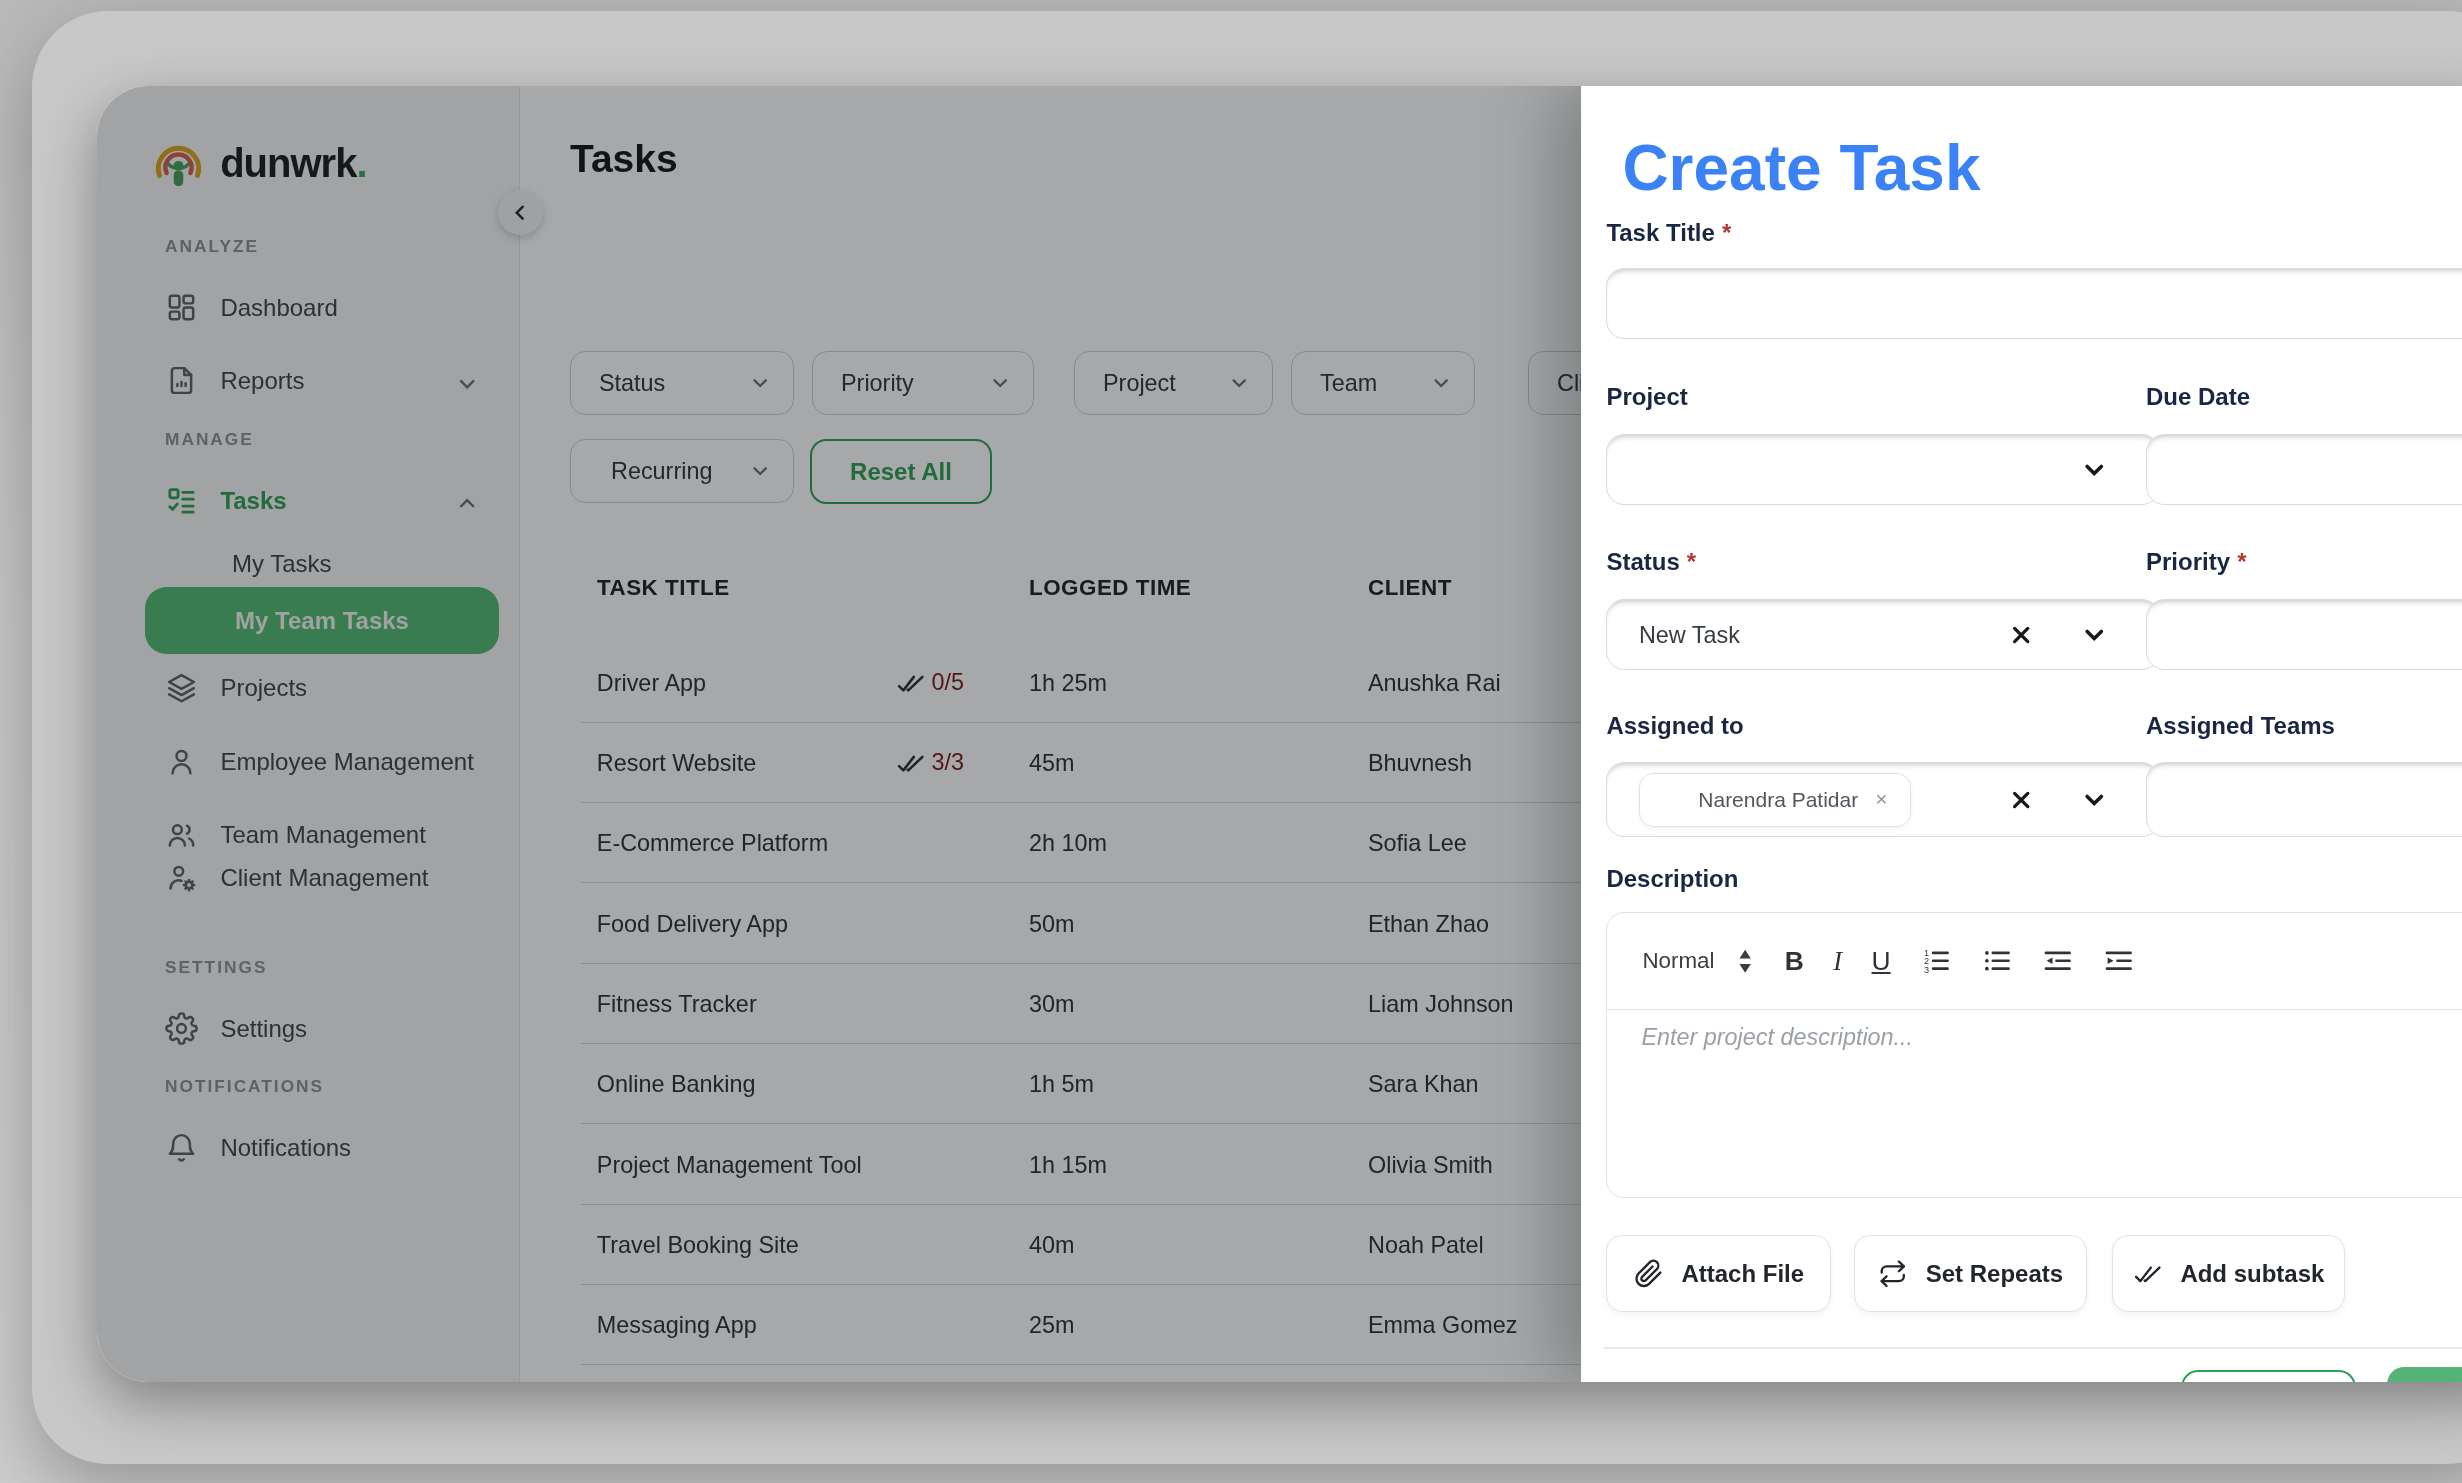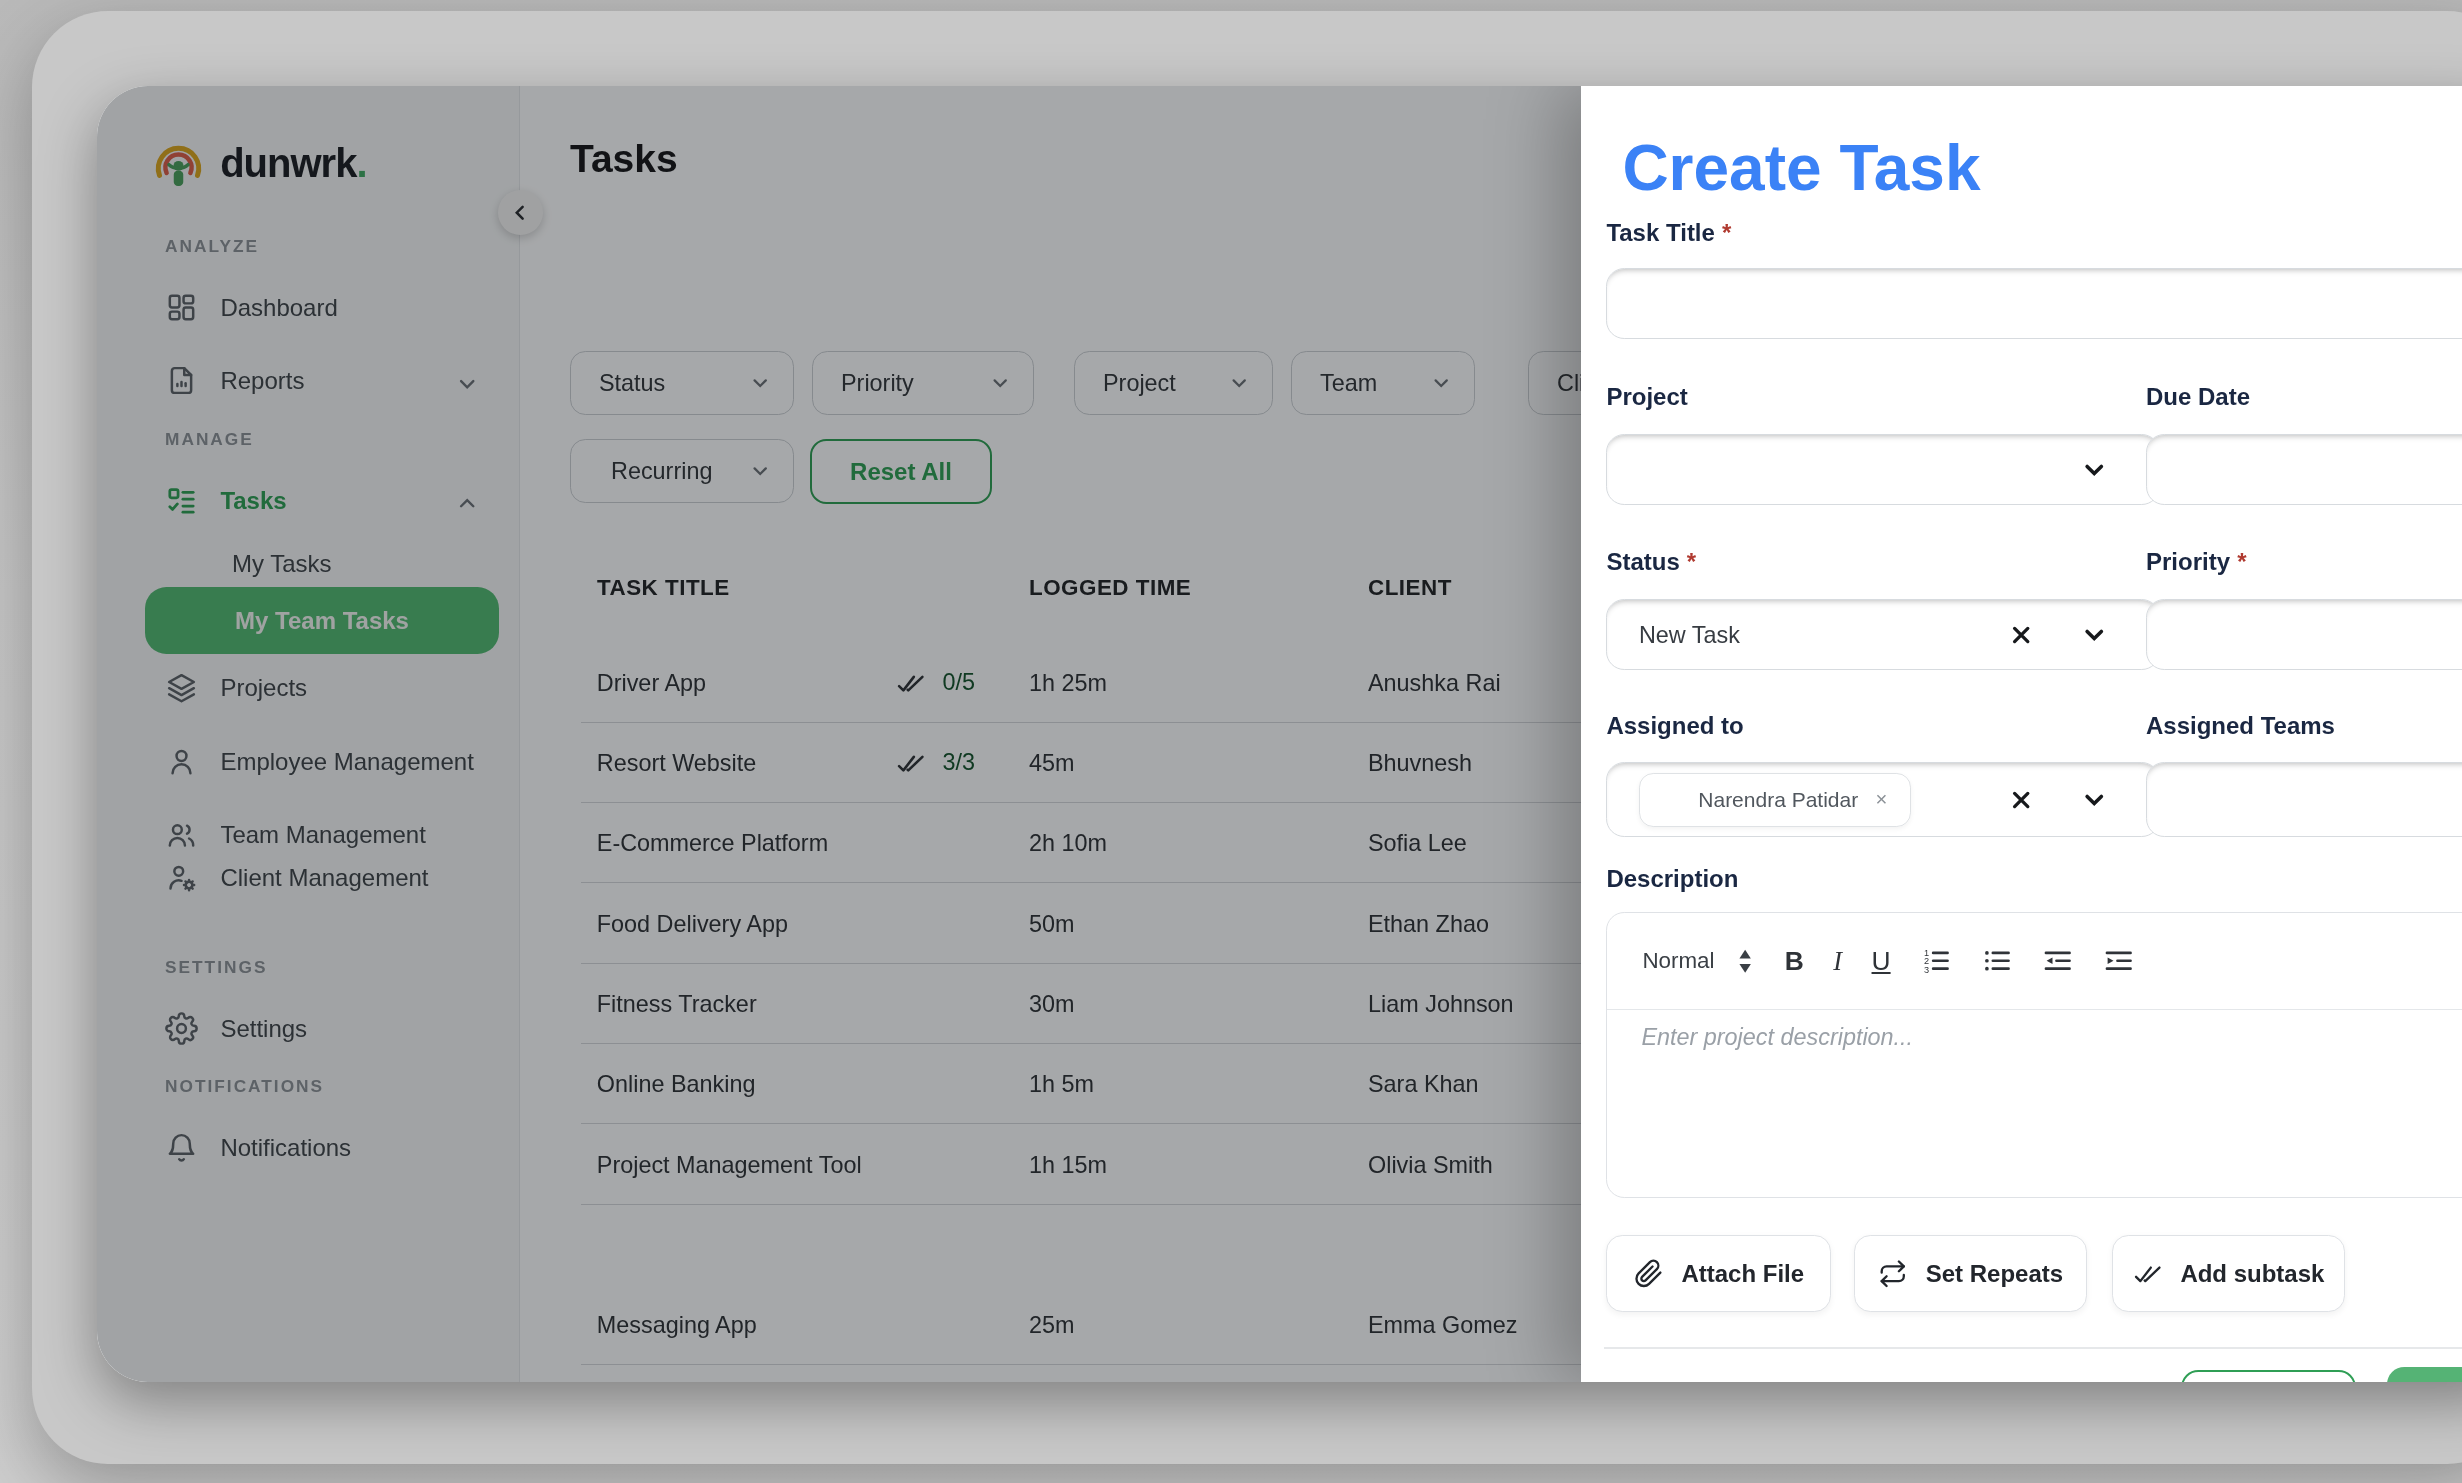--- a/index.html
+++ b/index.html
@@ -47,21 +47,21 @@
   .filter-btn .lbl { font-size:23.4px; color:#33383d; }
   .reset-btn { position:absolute; left:290px; top:353px; width:182px; height:65px;
     border:2px solid #2f9e55; border-radius:16.3px; display:flex; align-items:center; justify-content:center; }
   .reset-btn .lbl { font-size:24px; font-weight:600; color:#2f9e55; }
 
   .th { position:absolute; top:489px; font-size:22.4px; font-weight:700; letter-spacing:0.5px; color:#222528; }
   .trow { position:absolute; left:61px; width:1037px; height:80px; border-bottom:1px solid #d3d6da; }
   .trow .cell { position:absolute; top:50%; transform:translateY(-50%); font-size:23.4px; color:#2f3338; }
   .c-title { left:15.8px; }  .c-time { left:448px; }  .c-client { left:787px; }
   .subtask-badge { position:absolute; left:315px; top:50%; transform:translateY(-50%);
-    display:flex; align-items:center; gap:17px; font-size:23.4px; color:#14532d; }
+    display:flex; align-items:center; gap:6px; font-size:23.4px; color:#7f1d1d; }
 
   .dim { position:absolute; inset:0; background:rgba(10,12,15,.35); z-index:5; }
 
   
   .modal { position:absolute; left:1484px; top:0; width:968px; height:100%; background:#ffffff;
     z-index:10; box-shadow:-23px 0 66px rgba(0,0,0,.25); }
   .modal-title { position:absolute; left:25.4px; top:45px; font-size:64px; font-weight:800; color:#3b82f6;margin-left:16px; }
   .flabel { position:absolute; font-size:24px; font-weight:700; color:#1a2742; }
   .req { color:#b03a30; margin-left:7.1px; }
   .field { position:absolute; background:#fff; border:1.5px solid #d7dbdf; border-radius:18.3px;
@@ -364,20 +364,25 @@
     <div class="trow" style="top:958px;">
       <span class="cell c-title">Online Banking</span>
       <span class="cell c-time">1h 5m</span>
       <span class="cell c-client">Sara Khan</span>
     </div>
     <div class="trow" style="top:1039px;">
       <span class="cell c-title">Project Management Tool</span>
       <span class="cell c-time">1h 15m</span>
       <span class="cell c-client">Olivia Smith</span>
     </div>
+    <div class="trow" style="top:1119px;">
+      <span class="cell c-title">Travel Booking Site</span>
+      <span class="cell c-time">40m</span>
+      <span class="cell c-client">Noah Patel</span>
+    </div>
     <div class="trow" style="top:1199px;">
       <span class="cell c-title">Messaging App</span>
       <span class="cell c-time">25m</span>
       <span class="cell c-client">Emma Gomez</span>
     </div>
   </div>
 
   <div class="dim"></div>
 
   <div class="modal">

